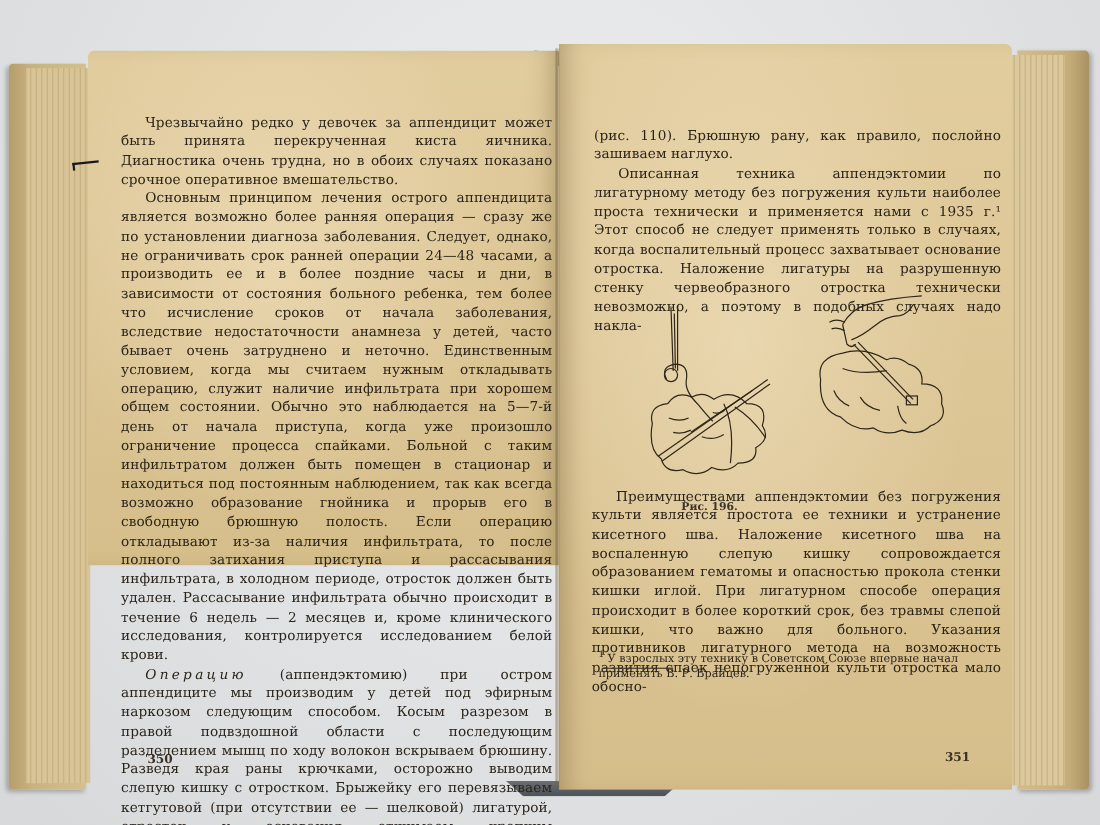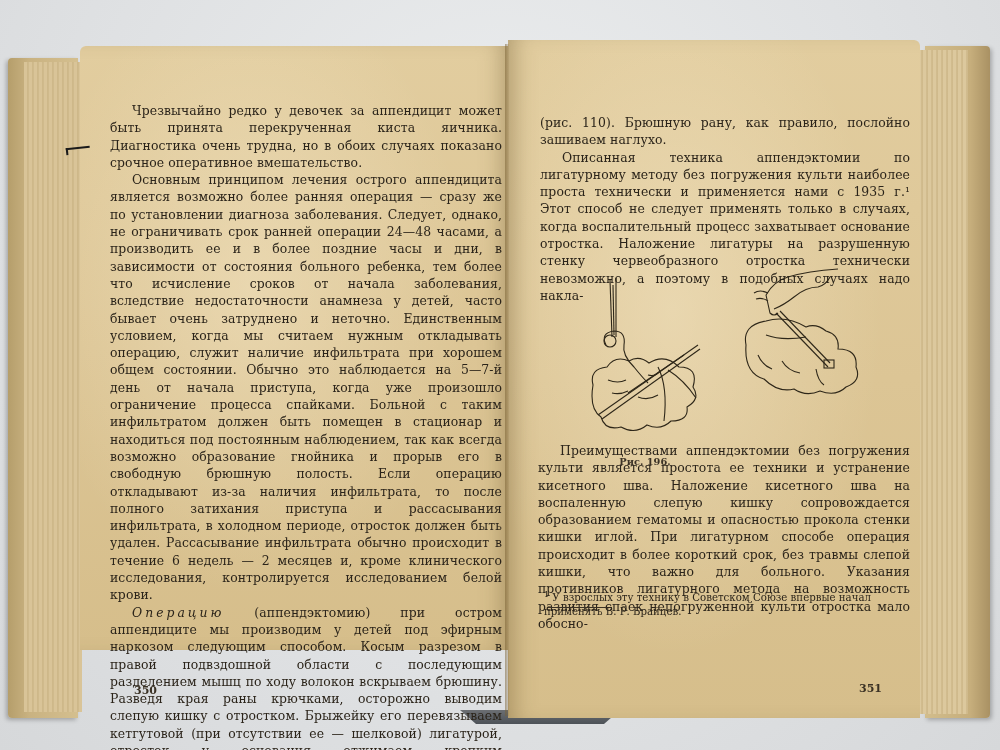--- a/index.html
+++ b/index.html
@@ -44,21 +44,21 @@
 
   
   .page {
     position:absolute; box-sizing:border-box;
     color:#2b241a;
     background:
       radial-gradient(ellipse at 40% 40%, rgba(255,245,220,0.35) 0%, rgba(255,245,220,0) 60%),
       linear-gradient(180deg, #e2cd9f 0%, #dcc595 50%, #d6be8b 100%);
   }
   .page-left {
-    left:80px; top:46px; width:428px; height:604px;
+    left:80px; top:46px; width:428px; height:468px;
     box-shadow: inset -18px 0 22px -12px rgba(90,70,30,0.35);
     border-radius:6px 0 0 0;
   }
   .page-right {
     left:508px; top:40px; width:412px; height:678px;
     box-shadow: inset 18px 0 22px -12px rgba(90,70,30,0.35);
     border-radius:0 6px 0 0;
   }
   .gutter {
     position:absolute; left:505px; top:44px; width:4px; height:672px;

